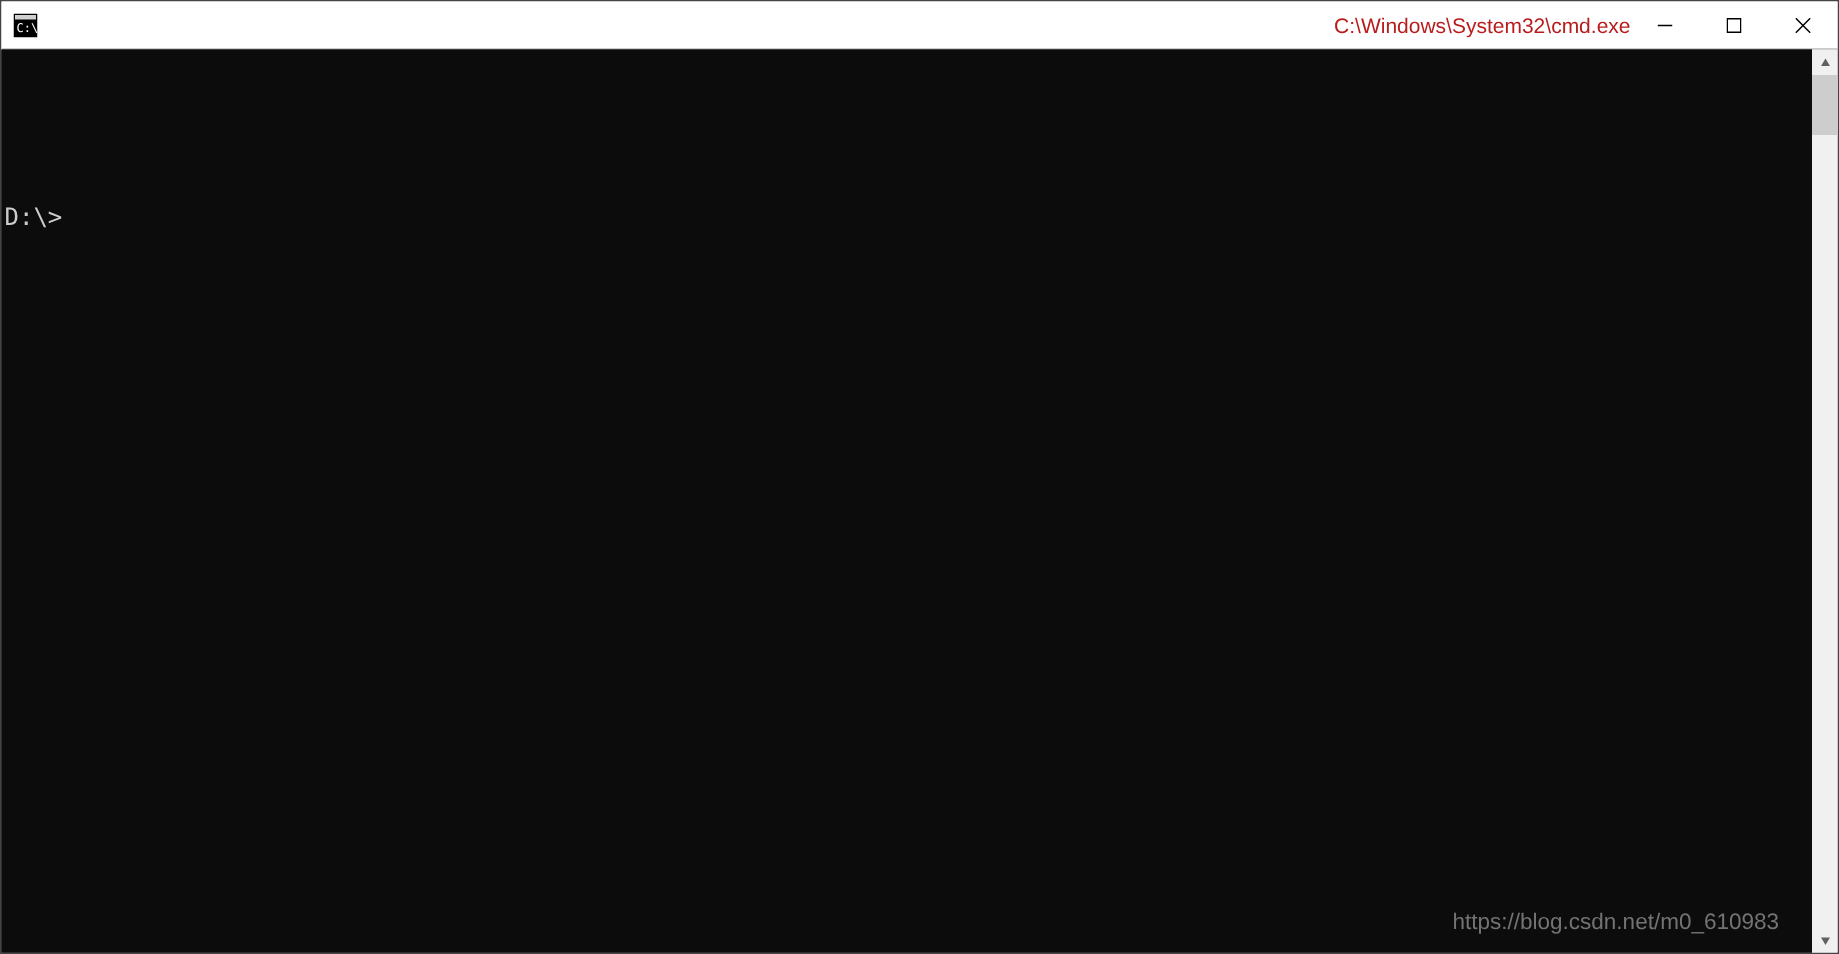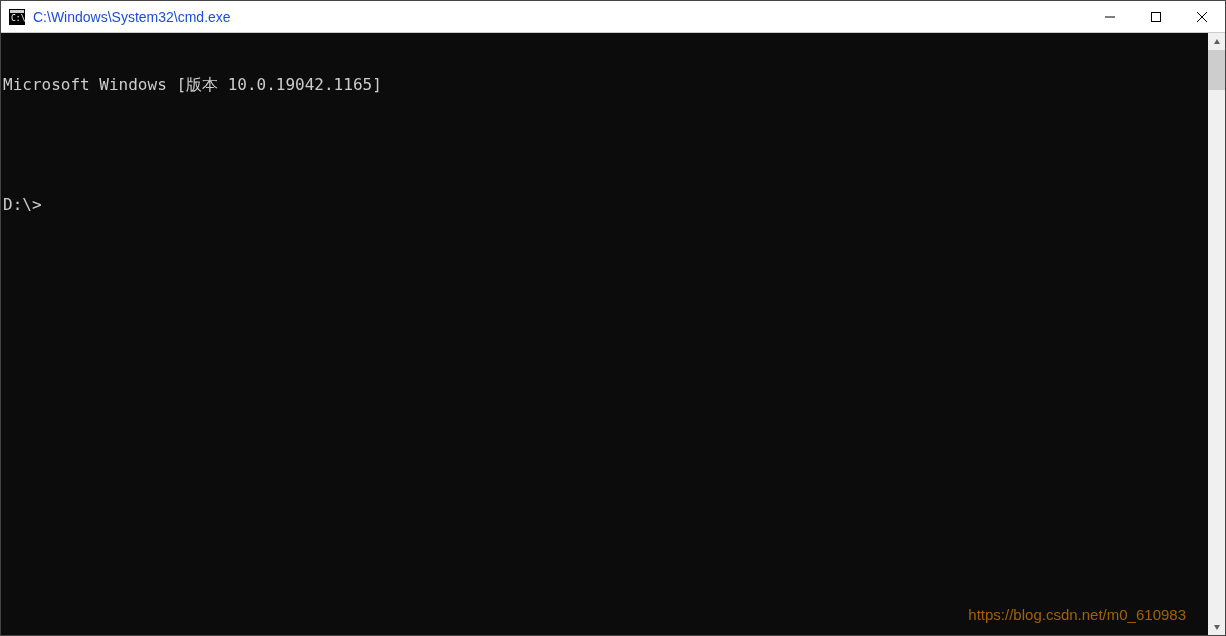--- a/index.html
+++ b/index.html
@@ -39,23 +39,24 @@
       align-items: center;
       justify-content: center;
     }
     .titlebar-icon svg {
       width: 16px;
       height: 16px;
     }
     .titlebar-title {
       flex: 1;
       font-size: 14px;
-      color: #1d4ed8;
+      color: #b91c1c;
       white-space: nowrap;
       overflow: hidden;
+      text-align: right;
     }
     .window-controls {
       display: flex;
       height: 100%;
     }
     .win-btn {
       width: 46px;
       height: 100%;
       display: flex;
       align-items: center;
@@ -120,21 +121,21 @@
       top: 0;
       left: 0;
       width: 17px;
       height: 40px;
       background: #cdcdcd;
     }
     .watermark {
       position: absolute;
       bottom: 10px;
       right: 22px;
-      color: #a16207;
+      color: #737373;
       font-size: 15px;
       font-family: Arial, sans-serif;
       pointer-events: none;
       margin-left: 16px;
     }
   </style>
 </head>
 <body>
 
 <div class="window">
@@ -163,21 +164,20 @@
         <svg viewBox="0 0 10 10">
           <line x1="0" y1="0" x2="10" y2="10" stroke="#000" stroke-width="1"></line>
           <line x1="10" y1="0" x2="0" y2="10" stroke="#000" stroke-width="1"></line>
         </svg>
       </button>
     </div>
   </div>
 
   <div class="content-area">
     <div class="terminal">
-      <div class="terminal-line">Microsoft Windows [版本 10.0.19042.1165]</div>
       <div class="terminal-line"></div>
       <div class="terminal-line">D:\&gt;</div>
       <div class="watermark">https://blog.csdn.net/m0_610983</div>
     </div>
 
     <div class="scrollbar-vert">
       <div class="scrollbar-arrow">
         <svg viewBox="0 0 8 8">
             <polygon points="4,1 7,6 1,6"></polygon>
           </svg>

